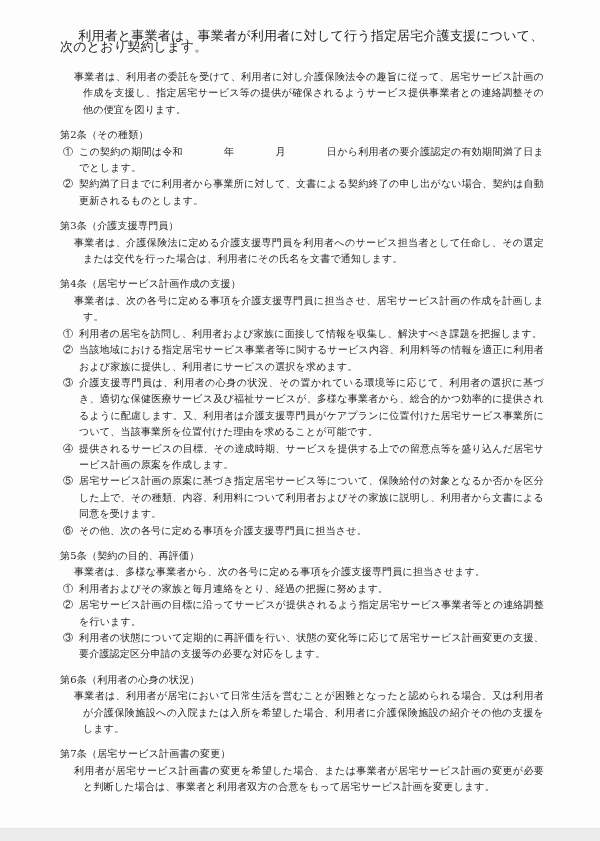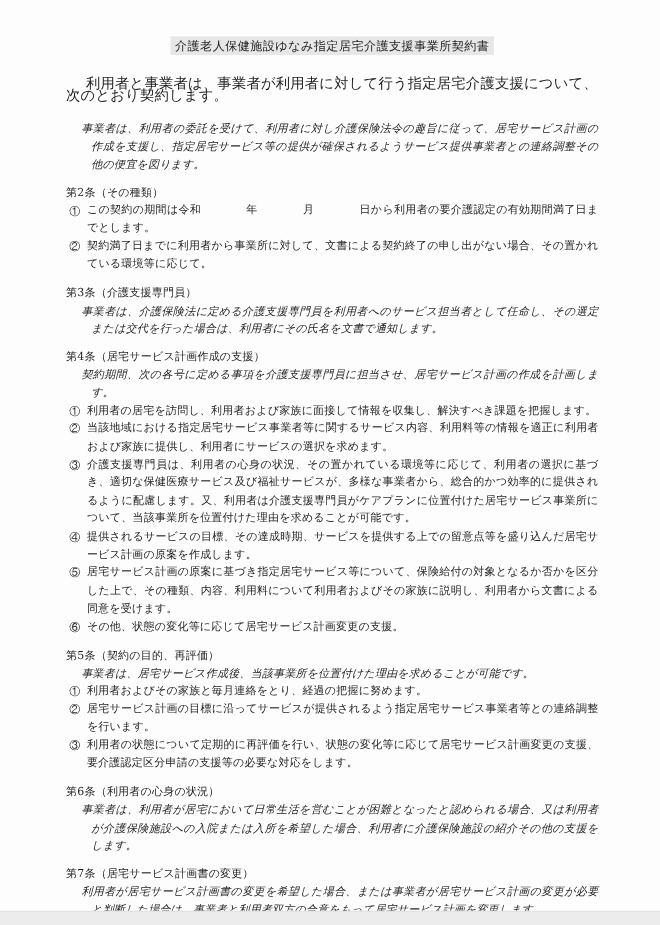--- a/index.html
+++ b/index.html
@@ -48,83 +48,78 @@
     letter-spacing: 0.2px;
   }
   .article-body {
     font-size: 10px;
     line-height: 16.4px;
     margin: 0;
     padding-left: 2.3em;
     text-indent: -0.9em;
     letter-spacing: 0.2px;
     text-align: justify;
-    font-style: italic;
   }
   .clause {
     display: flex;
     font-size: 10px;
     line-height: 16.4px;
     padding-left: 0.3em;
     letter-spacing: 0.2px;
   }
   .clause-marker {
     flex: none;
     width: 1.6em;
   }
   .clause-text {
     flex: 1;
     text-align: justify;
-    font-family: Liberation Mono, monospace;
   }
   .bottom-strip {
     position: absolute;
     left: 0;
     bottom: 0;
     width: 100%;
     height: 12px;
     background: #ececec;
     border-top: 1px solid #e3e3e3;
   }
 </style>
 </head>
 <body>
 
 <div class="page">
 
-  <div class="title-wrap">
-    <span class="doc-title">介護老人保健施設ゆなみ指定居宅介護支援事業所契約書</span>
-  </div>
 
   <p class="intro">利用者と事業者は、事業者が利用者に対して行う指定居宅介護支援について、次のとおり契約します。</p>
 
   <section class="article">
     <p class="article-body">事業者は、利用者の委託を受けて、利用者に対し介護保険法令の趣旨に従って、居宅サービス計画の作成を支援し、指定居宅サービス等の提供が確保されるようサービス提供事業者との連絡調整その他の便宜を図ります。</p>
   </section>
 
   <section class="article">
     <div class="article-heading">第2条（その種類）</div>
     <div class="clause">
       <span class="clause-marker">①</span>
       <span class="clause-text">この契約の期間は令和　　　　年　　　　月　　　　日から利用者の要介護認定の有効期間満了日までとします。</span>
     </div>
     <div class="clause">
       <span class="clause-marker">②</span>
-      <span class="clause-text">契約満了日までに利用者から事業所に対して、文書による契約終了の申し出がない場合、その置かれている環境等に応じて。</span>
+      <span class="clause-text">契約満了日までに利用者から事業所に対して、文書による契約終了の申し出がない場合、契約は自動更新されるものとします。</span>
     </div>
   </section>
 
   <section class="article">
     <div class="article-heading">第3条（介護支援専門員）</div>
     <p class="article-body">事業者は、介護保険法に定める介護支援専門員を利用者へのサービス担当者として任命し、その選定または交代を行った場合は、利用者にその氏名を文書で通知します。</p>
   </section>
 
   <section class="article">
     <div class="article-heading">第4条（居宅サービス計画作成の支援）</div>
-    <p class="article-body">契約期間、次の各号に定める事項を介護支援専門員に担当させ、居宅サービス計画の作成を計画します。</p>
+    <p class="article-body">事業者は、次の各号に定める事項を介護支援専門員に担当させ、居宅サービス計画の作成を計画します。</p>
     <div class="clause">
       <span class="clause-marker">①</span>
       <span class="clause-text">利用者の居宅を訪問し、利用者および家族に面接して情報を収集し、解決すべき課題を把握します。</span>
     </div>
     <div class="clause">
       <span class="clause-marker">②</span>
       <span class="clause-text">当該地域における指定居宅サービス事業者等に関するサービス内容、利用料等の情報を適正に利用者および家族に提供し、利用者にサービスの選択を求めます。</span>
     </div>
     <div class="clause">
       <span class="clause-marker">③</span>
@@ -133,27 +128,27 @@
     <div class="clause">
       <span class="clause-marker">④</span>
       <span class="clause-text">提供されるサービスの目標、その達成時期、サービスを提供する上での留意点等を盛り込んだ居宅サービス計画の原案を作成します。</span>
     </div>
     <div class="clause">
       <span class="clause-marker">⑤</span>
       <span class="clause-text">居宅サービス計画の原案に基づき指定居宅サービス等について、保険給付の対象となるか否かを区分した上で、その種類、内容、利用料について利用者およびその家族に説明し、利用者から文書による同意を受けます。</span>
     </div>
     <div class="clause">
       <span class="clause-marker">⑥</span>
-      <span class="clause-text">その他、状態の変化等に応じて居宅サービス計画変更の支援。</span>
+      <span class="clause-text">その他、次の各号に定める事項を介護支援専門員に担当させ。</span>
     </div>
   </section>
 
   <section class="article">
     <div class="article-heading">第5条（契約の目的、再評価）</div>
-    <p class="article-body">事業者は、居宅サービス作成後、当該事業所を位置付けた理由を求めることが可能です。</p>
+    <p class="article-body">事業者は、多様な事業者から、次の各号に定める事項を介護支援専門員に担当させます。</p>
     <div class="clause">
       <span class="clause-marker">①</span>
       <span class="clause-text">利用者およびその家族と毎月連絡をとり、経過の把握に努めます。</span>
     </div>
     <div class="clause">
       <span class="clause-marker">②</span>
       <span class="clause-text">居宅サービス計画の目標に沿ってサービスが提供されるよう指定居宅サービス事業者等との連絡調整を行います。</span>
     </div>
     <div class="clause">
       <span class="clause-marker">③</span>

